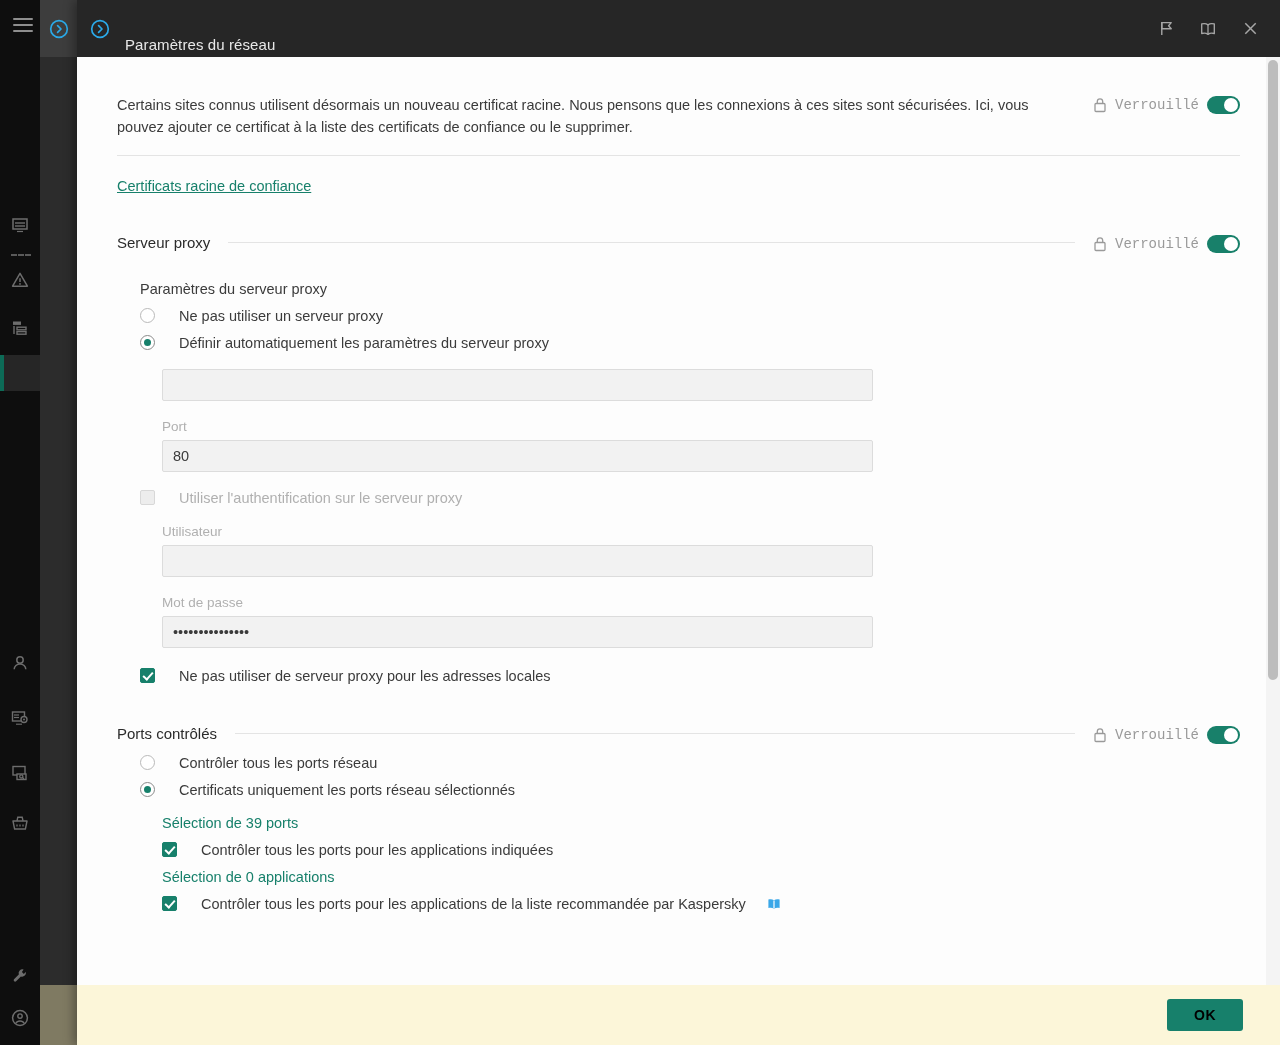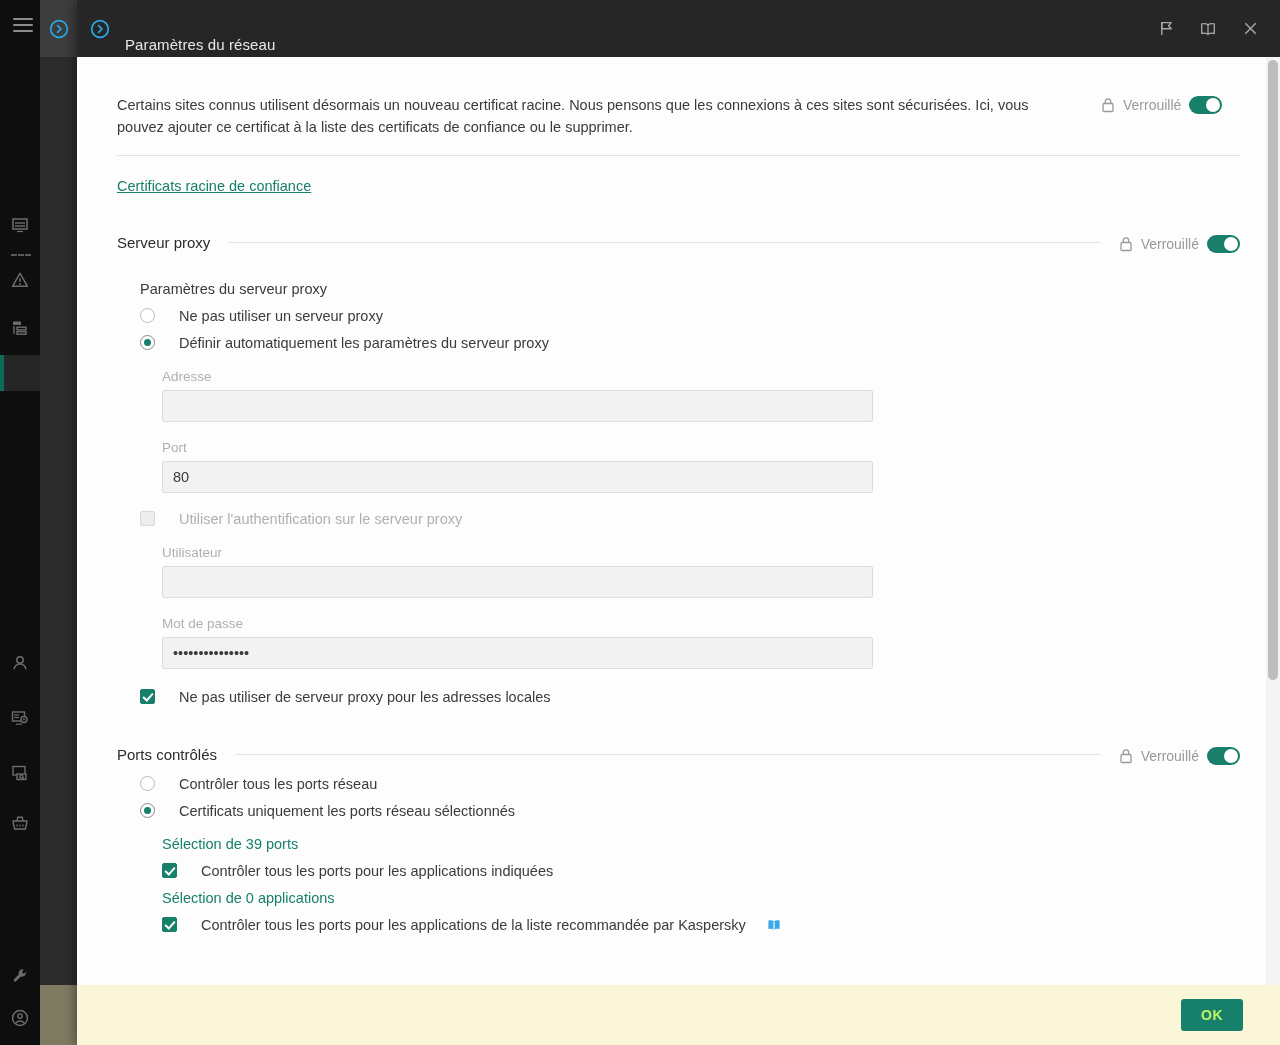--- a/index.html
+++ b/index.html
@@ -141,21 +141,21 @@
   }
   .intro-text {
     flex: 1 1 auto;
     font-size: 14.5px; color: #3b3b3b; line-height: 1.55;
     max-width: 960px;
   }
   .lock-group {
     display: flex; align-items: center; gap: 8px;
     flex: 0 0 auto; margin-left: 24px; padding-top: 2px;
   }
-  .lock-label { font-size: 14px; color: #9a9a9a; }
+  .lock-label { font-size: 14px; color: #9a9a9a; font-family: Liberation Mono, monospace; }
   .toggle {
     width: 33px; height: 18px; border-radius: 9px;
     background: #18806a; position: relative; cursor: pointer;
     flex: 0 0 33px;
   }
   .toggle .knob {
     position: absolute; top: 2px; right: 2px;
     width: 14px; height: 14px; border-radius: 50%;
     background: #fff;
   }
@@ -249,22 +249,22 @@
   .indent-3 { margin-left: 28px; }
 
   
   .footer {
     flex: 0 0 60px; height: 60px;
     background: #fcf6d9;
     display: flex; align-items: center; justify-content: flex-end;
     padding-right: 37px;
   }
   .ok-btn {
-    width: 62px; height: 32px;
-    background: #17806b; color: #bef264;
+    width: 76px; height: 32px;
+    background: #17806b; color: #000000;
     border: none; border-radius: 3px;
     font-size: 14px; font-weight: bold;
     letter-spacing: .4px;
     cursor: pointer;
     font-family: "Liberation Sans", sans-serif;
   }
 </style>
 </head>
 <body>
 
@@ -444,21 +444,20 @@
         <div class="radio-row indent-1">
           <span class="radio"></span>
           <span class="radio-label">Ne pas utiliser un serveur proxy</span>
         </div>
         <div class="radio-row indent-1">
           <span class="radio checked"></span>
           <span class="radio-label">Définir automatiquement les paramètres du serveur proxy</span>
         </div>
 
         <div class="field-block indent-2">
-          <div class="field-label">Adresse</div>
           <input class="field-input" type="text" disabled="" value="" style="">
         </div>
 
         <div class="field-block indent-2">
           <div class="field-label">Port</div>
           <input class="field-input" type="text" disabled="" value="80" style="">
         </div>
 
         <div class="check-row indent-1" style="margin-top:18px">
           <span class="check disabled"></span>

